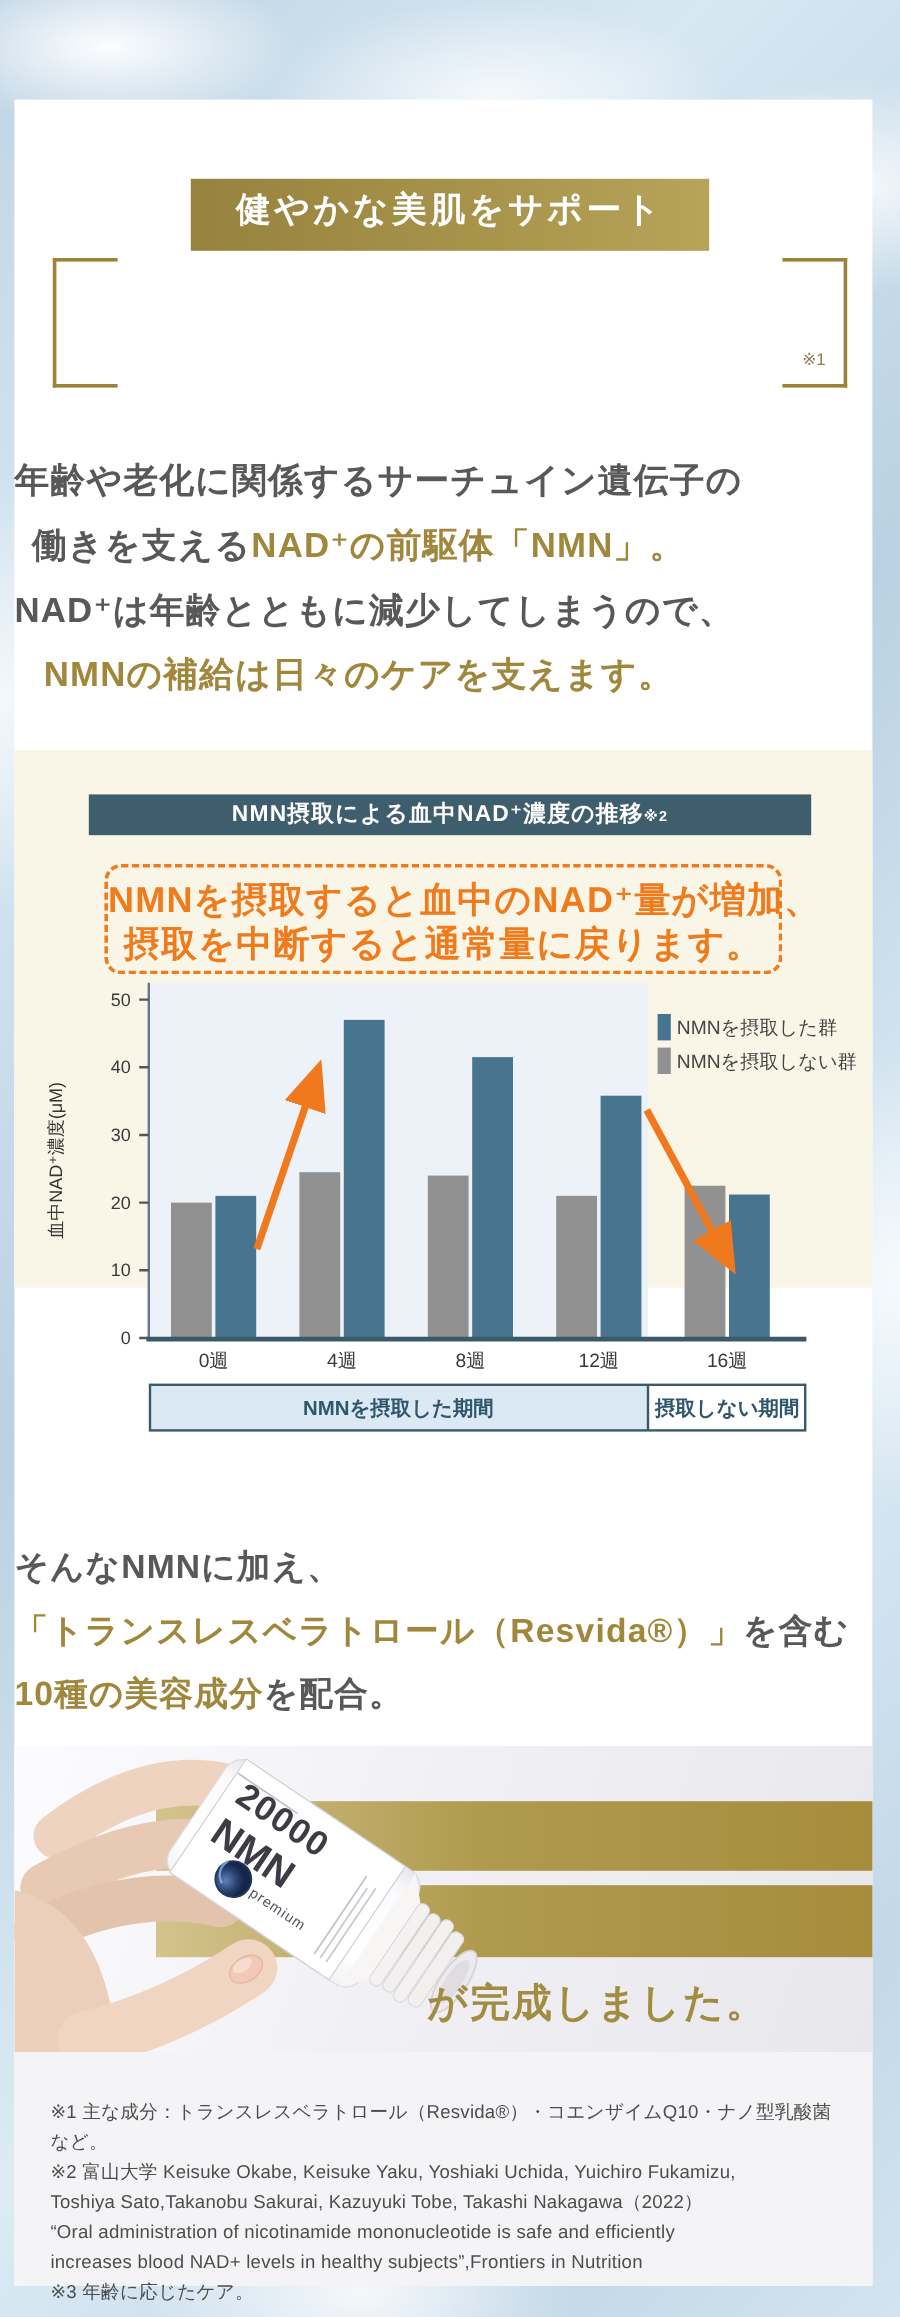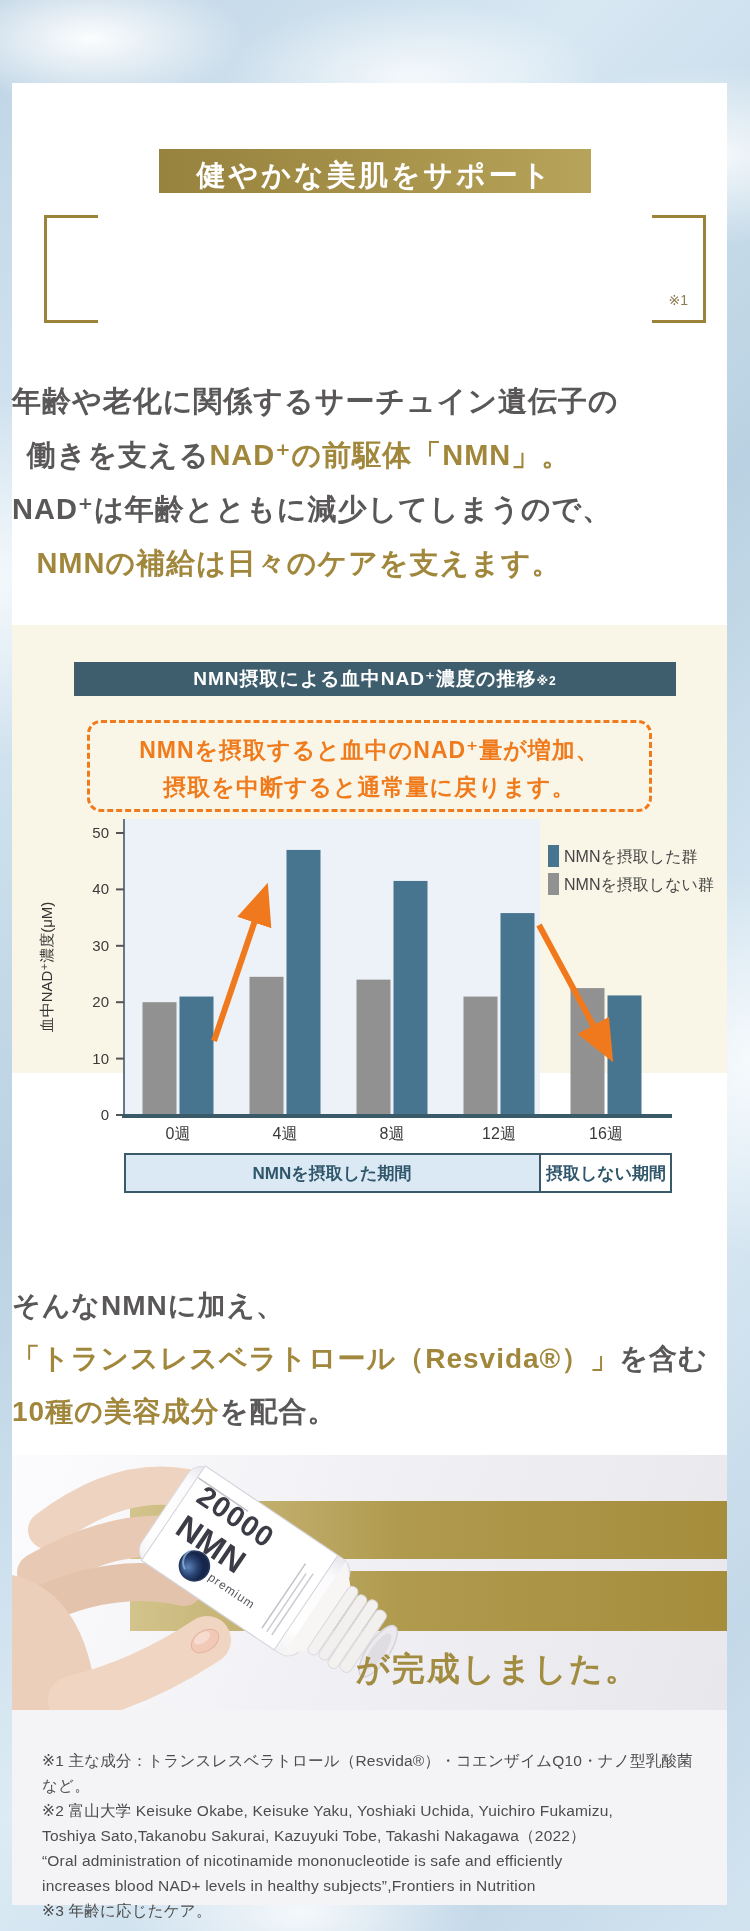--- a/index.html
+++ b/index.html
@@ -13,42 +13,42 @@
       radial-gradient(ellipse 300px 150px at 95% 8%, rgba(255,255,255,.8), rgba(255,255,255,0) 60%),
       radial-gradient(ellipse 200px 300px at 0% 30%, rgba(255,255,255,.7), rgba(255,255,255,0) 60%),
       radial-gradient(ellipse 240px 320px at 100% 55%, rgba(255,255,255,.75), rgba(255,255,255,0) 60%),
       radial-gradient(ellipse 300px 160px at 40% 99%, rgba(255,255,255,.8), rgba(255,255,255,0) 60%),
       linear-gradient(135deg,#bdd3e4 0%,#d8e8f3 22%,#b9d1e2 45%,#dcebf5 68%,#c3d8e8 88%,#d3e4f0 100%);
   }
   .card { position:absolute; left:12px; top:83px; width:715px; height:1822px; background:#ffffff; }
   .abs { position:absolute; }
 
   .badge {
-    left:147px; top:66px; width:432px; height:44px; line-height:52px;
+    left:147px; top:66px; width:432px; height:60px; line-height:52px;
     background:linear-gradient(90deg,#97823e 0%,#a8934b 55%,#b7a359 100%);
     color:#ffffff; font-size:29px; font-weight:700; text-align:center; letter-spacing:3px; white-space:nowrap;
   }
 
   .frame { left:32px; top:132px; width:662px; height:108px; }
   .frame .bracket { position:absolute; top:0; width:54px; height:100%; border:3px solid #9d8339; }
   .frame .bl { left:0; border-right:none; }
   .frame .br { right:0; border-left:none; }
   .frame .note { position:absolute; right:18px; bottom:15px; font-size:14px; color:#8b7b50; }
 
   .intro { left:0; top:291px; width:574px; text-align:center; font-size:29px; font-weight:700;
            line-height:54px; color:#595757; letter-spacing:1px; }
   .gold { color:#a1873c; }
   .nowrap { white-space:nowrap; }
 
   .cream { left:0; top:542px; width:715px; height:448px; background:#faf6e7;padding-left:28px; }
   .chart-head { position:absolute; left:62px; top:37px; width:602px; height:34px; line-height:34px;
     background:#3f5e6d; color:#ffffff; font-size:19px; font-weight:700; text-align:center; letter-spacing:1px; white-space:nowrap; }
   .chart-head .small-note { font-size:12px; font-weight:700; }
   .callout { position:absolute; left:75px; top:95px; width:565px; height:92px; border:3px dashed #ef7b1d;
-    border-radius:14px; text-align:center; padding-top:9px; font-size:23px; font-weight:700;
+    border-radius:14px; text-align:center; padding-top:9px; font-size:30px; font-weight:700;
     color:#ef7b1d; line-height:37px; letter-spacing:1px; white-space:nowrap; }
   .chart-svg { position:absolute; left:0; top:190px; width:715px; height:422px; }
 
   text { font-family:"Liberation Sans","DejaVu Sans",sans-serif; }
   .ylab { font-size:15px; fill:#3a3a3a; text-anchor:end; }
   .xlab { font-size:16px; fill:#3a3a3a; text-anchor:middle; }
   .ytitle { font-size:15px; fill:#333333; text-anchor:middle; }
   .legend-text { font-size:16px; fill:#454545; }
   .period-text { font-size:17px; font-weight:700; fill:#2f566b; text-anchor:middle; }
   .tickline { stroke:#555; stroke-width:2; }

